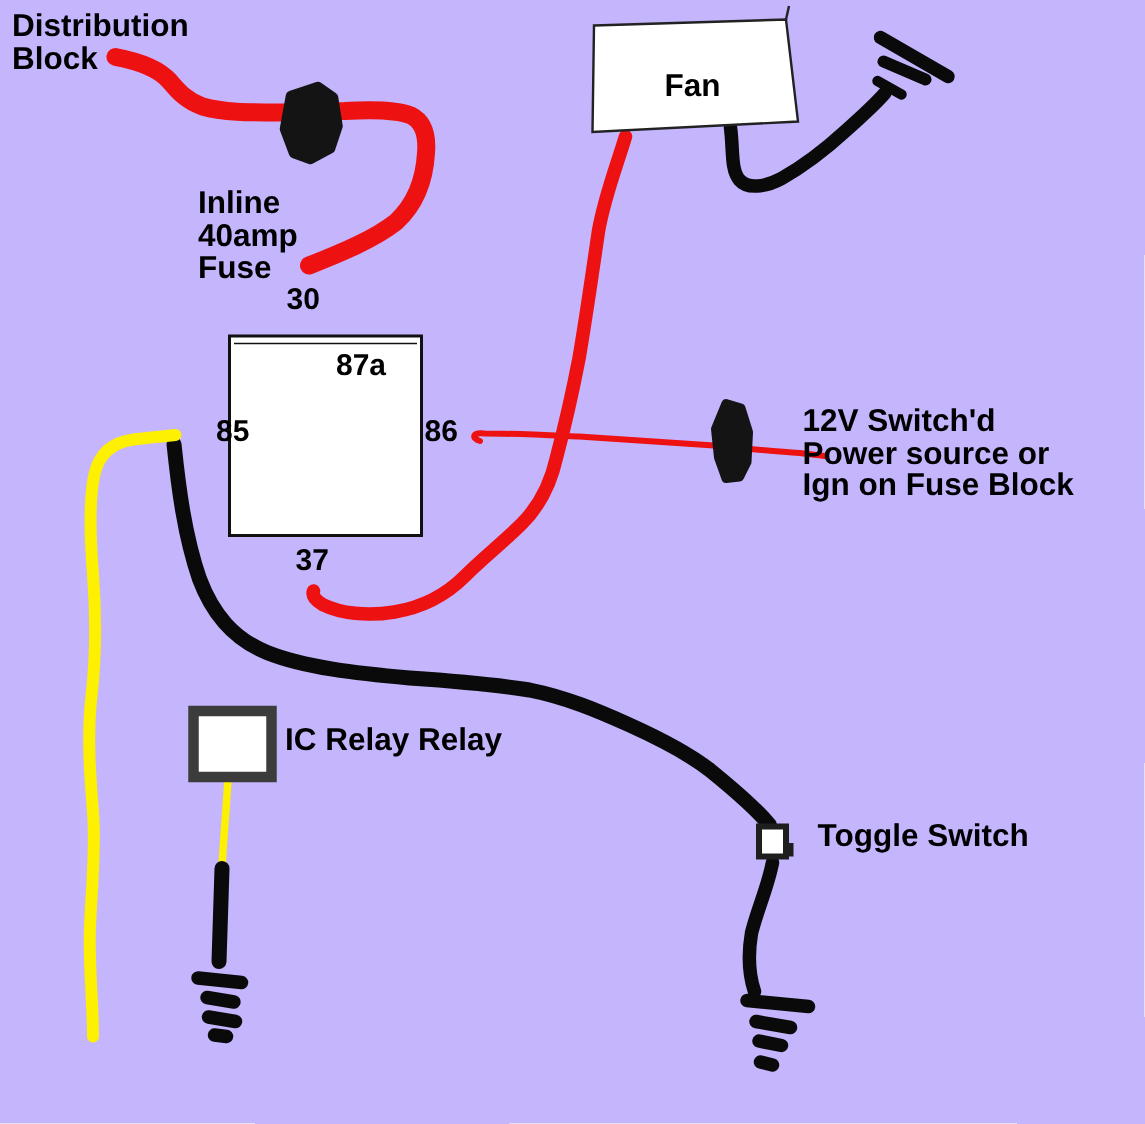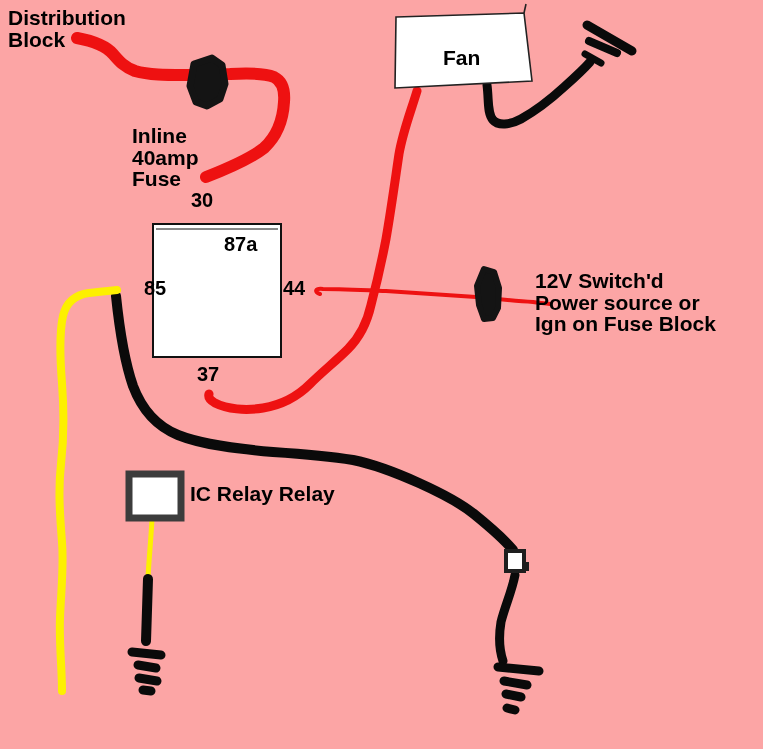--- a/index.html
+++ b/index.html
@@ -1,19 +1,19 @@
 <!DOCTYPE html>
 <html><head>
 <meta charset="utf-8">
 <style>
   html,body{margin:0;padding:0;background:#ffffff;}
   #stage{
     position:relative;
     width:763px;height:749px;
-    background:#fca5a5;
+    background:#c4b5fd;
     font-family:"Liberation Sans", sans-serif;
     color:#000;
     overflow:hidden;
   }
   #wires{position:absolute;left:0;top:0;}
   .lbl{
     position:absolute;
     font-weight:bold;
     font-size:21px;
     line-height:21.5px;
@@ -95,24 +95,25 @@
 
   <div class="lbl" style="left:443px;top:47px;">Fan</div>
 
 
   <div class="lbl" style="left:535px;top:270px;">12V Switch'd
 Power source or
 Ign on Fuse Block</div>
 
   <div class="lbl" style="left:190px;top:483px;">IC Relay Relay</div>
 
+  <div class="lbl" style="left:545px;top:547px;">Toggle Switch</div>
 
   <div class="term" style="left:191px;top:188px;">30</div>
 
   <div class="term" style="left:224px;top:232px;">87a</div>
 
   <div class="term" style="left:144px;top:276px;">85</div>
 
-  <div class="term" style="left:283px;top:276px;">44</div>
+  <div class="term" style="left:283px;top:276px;">86</div>
 
   <div class="term" style="left:197px;top:362px;">37</div>
 
 </div>
 
 </body></html>

